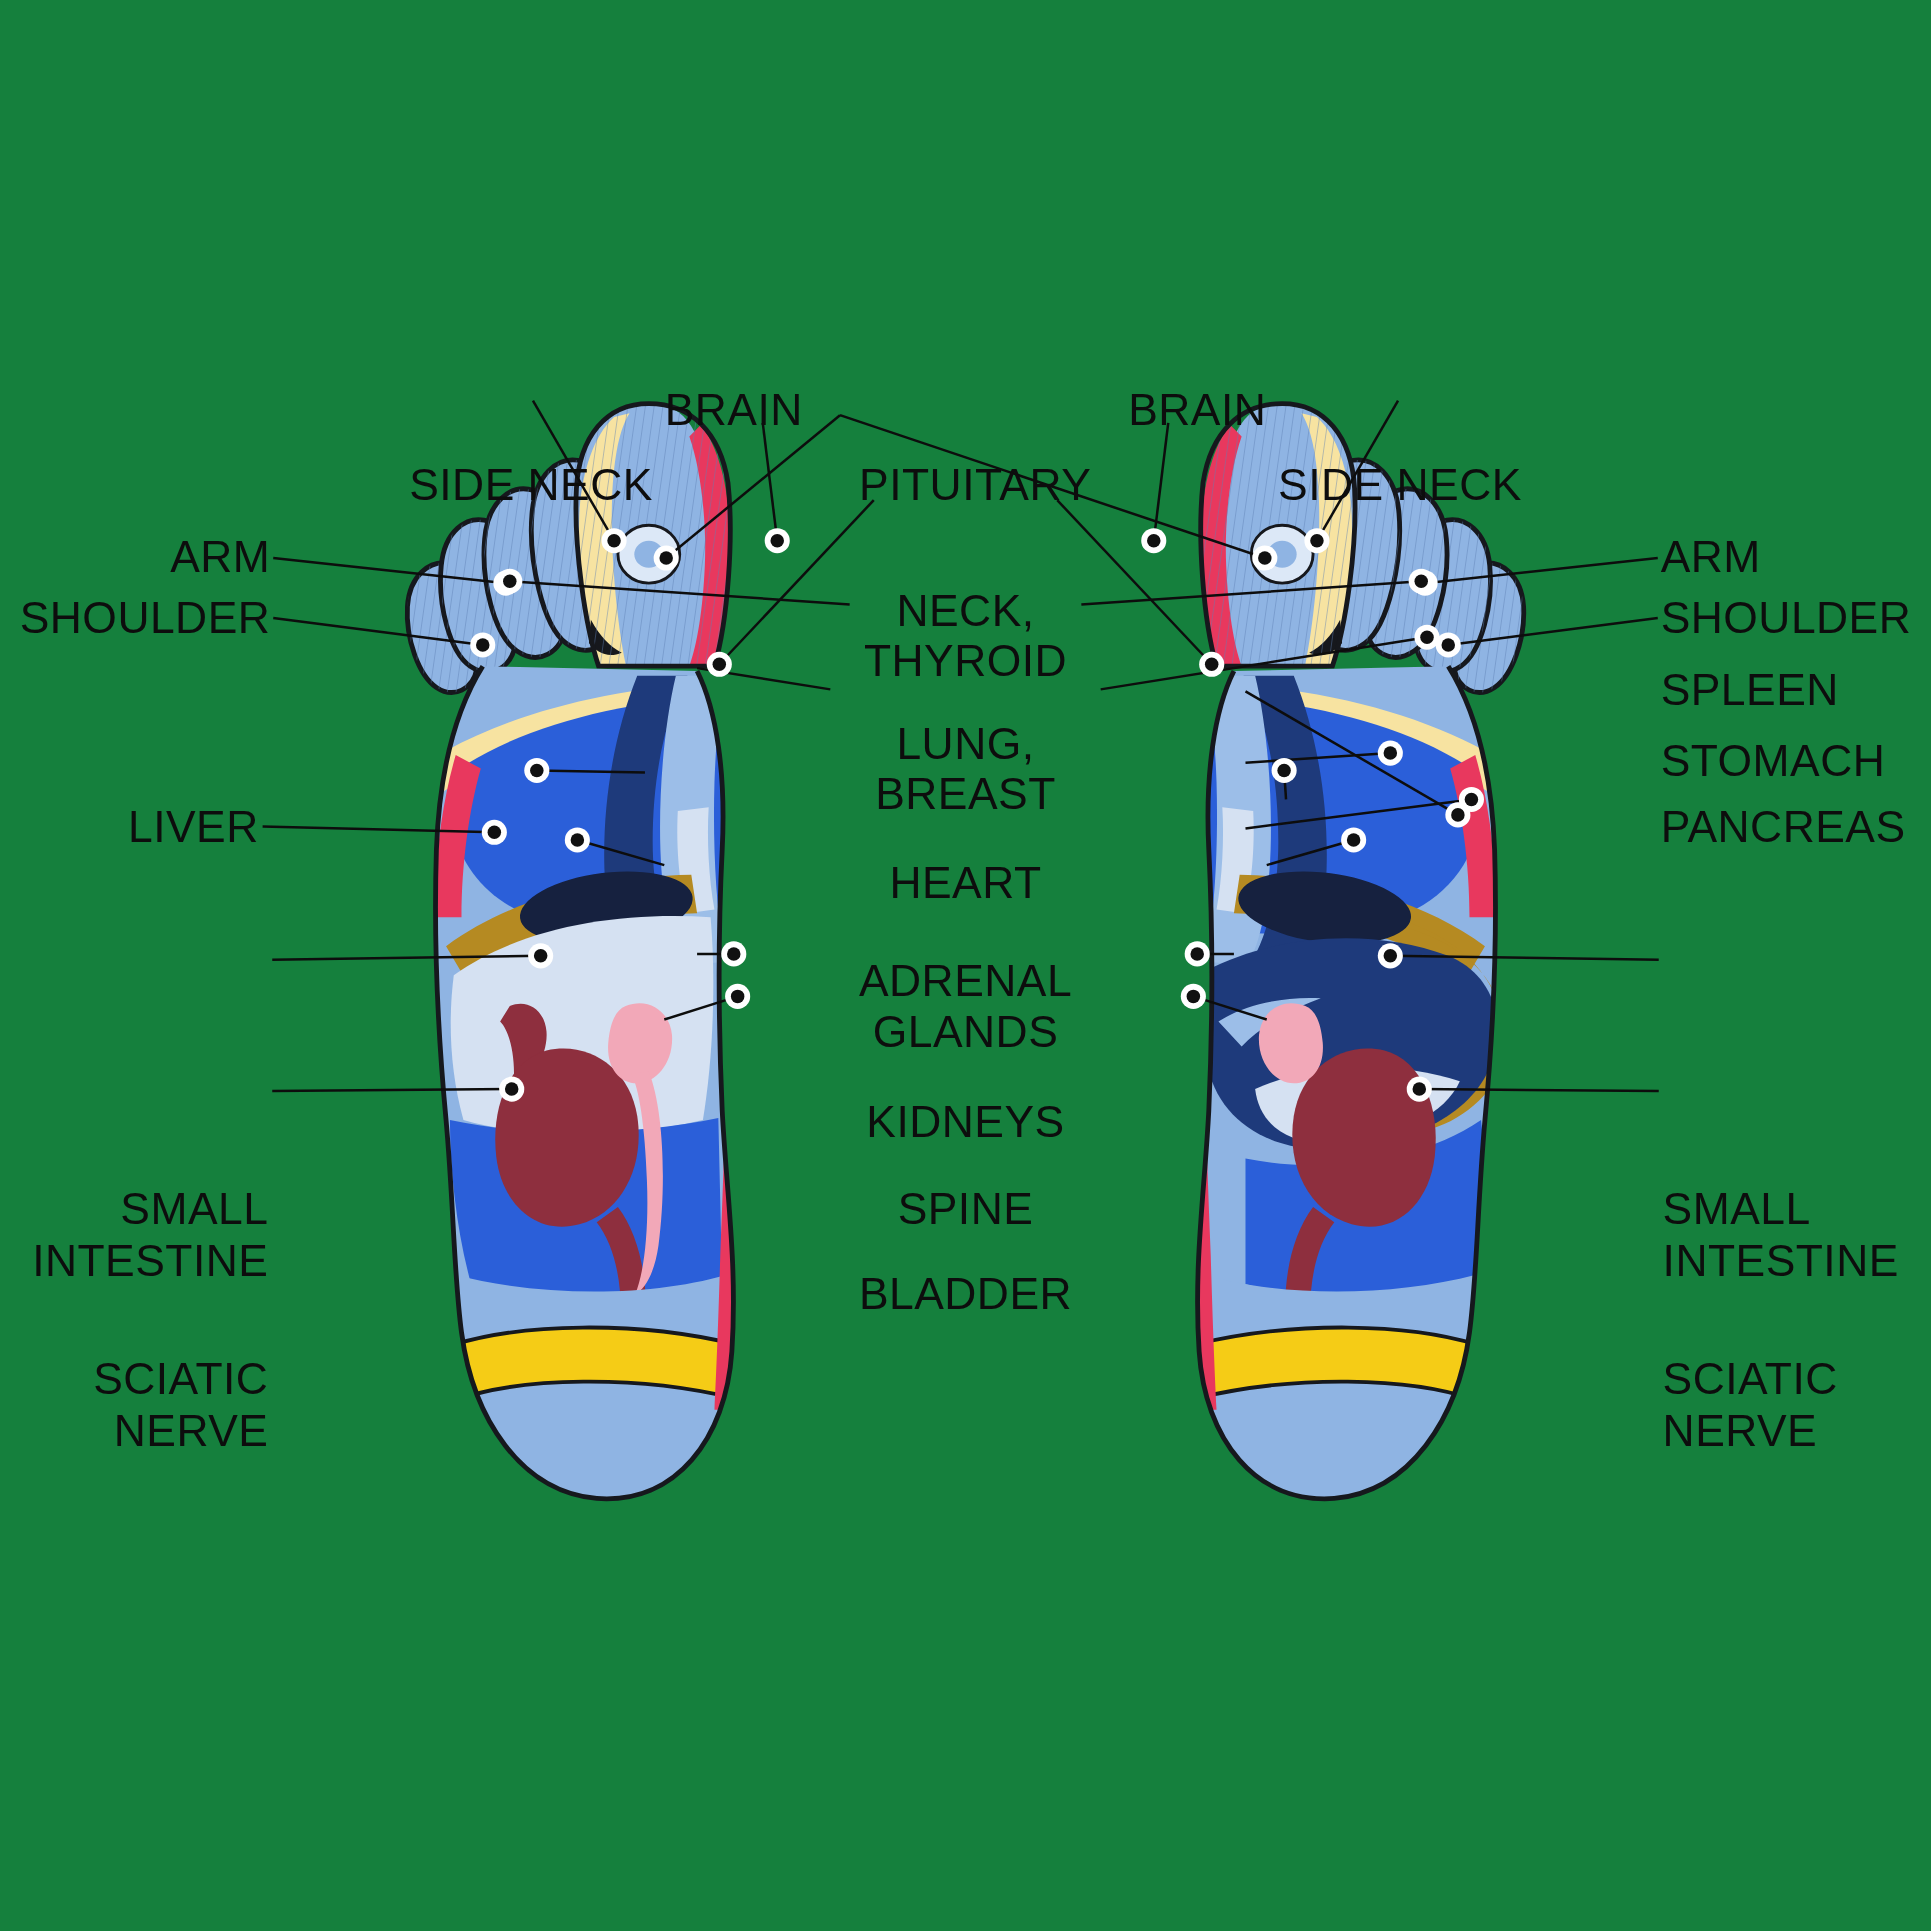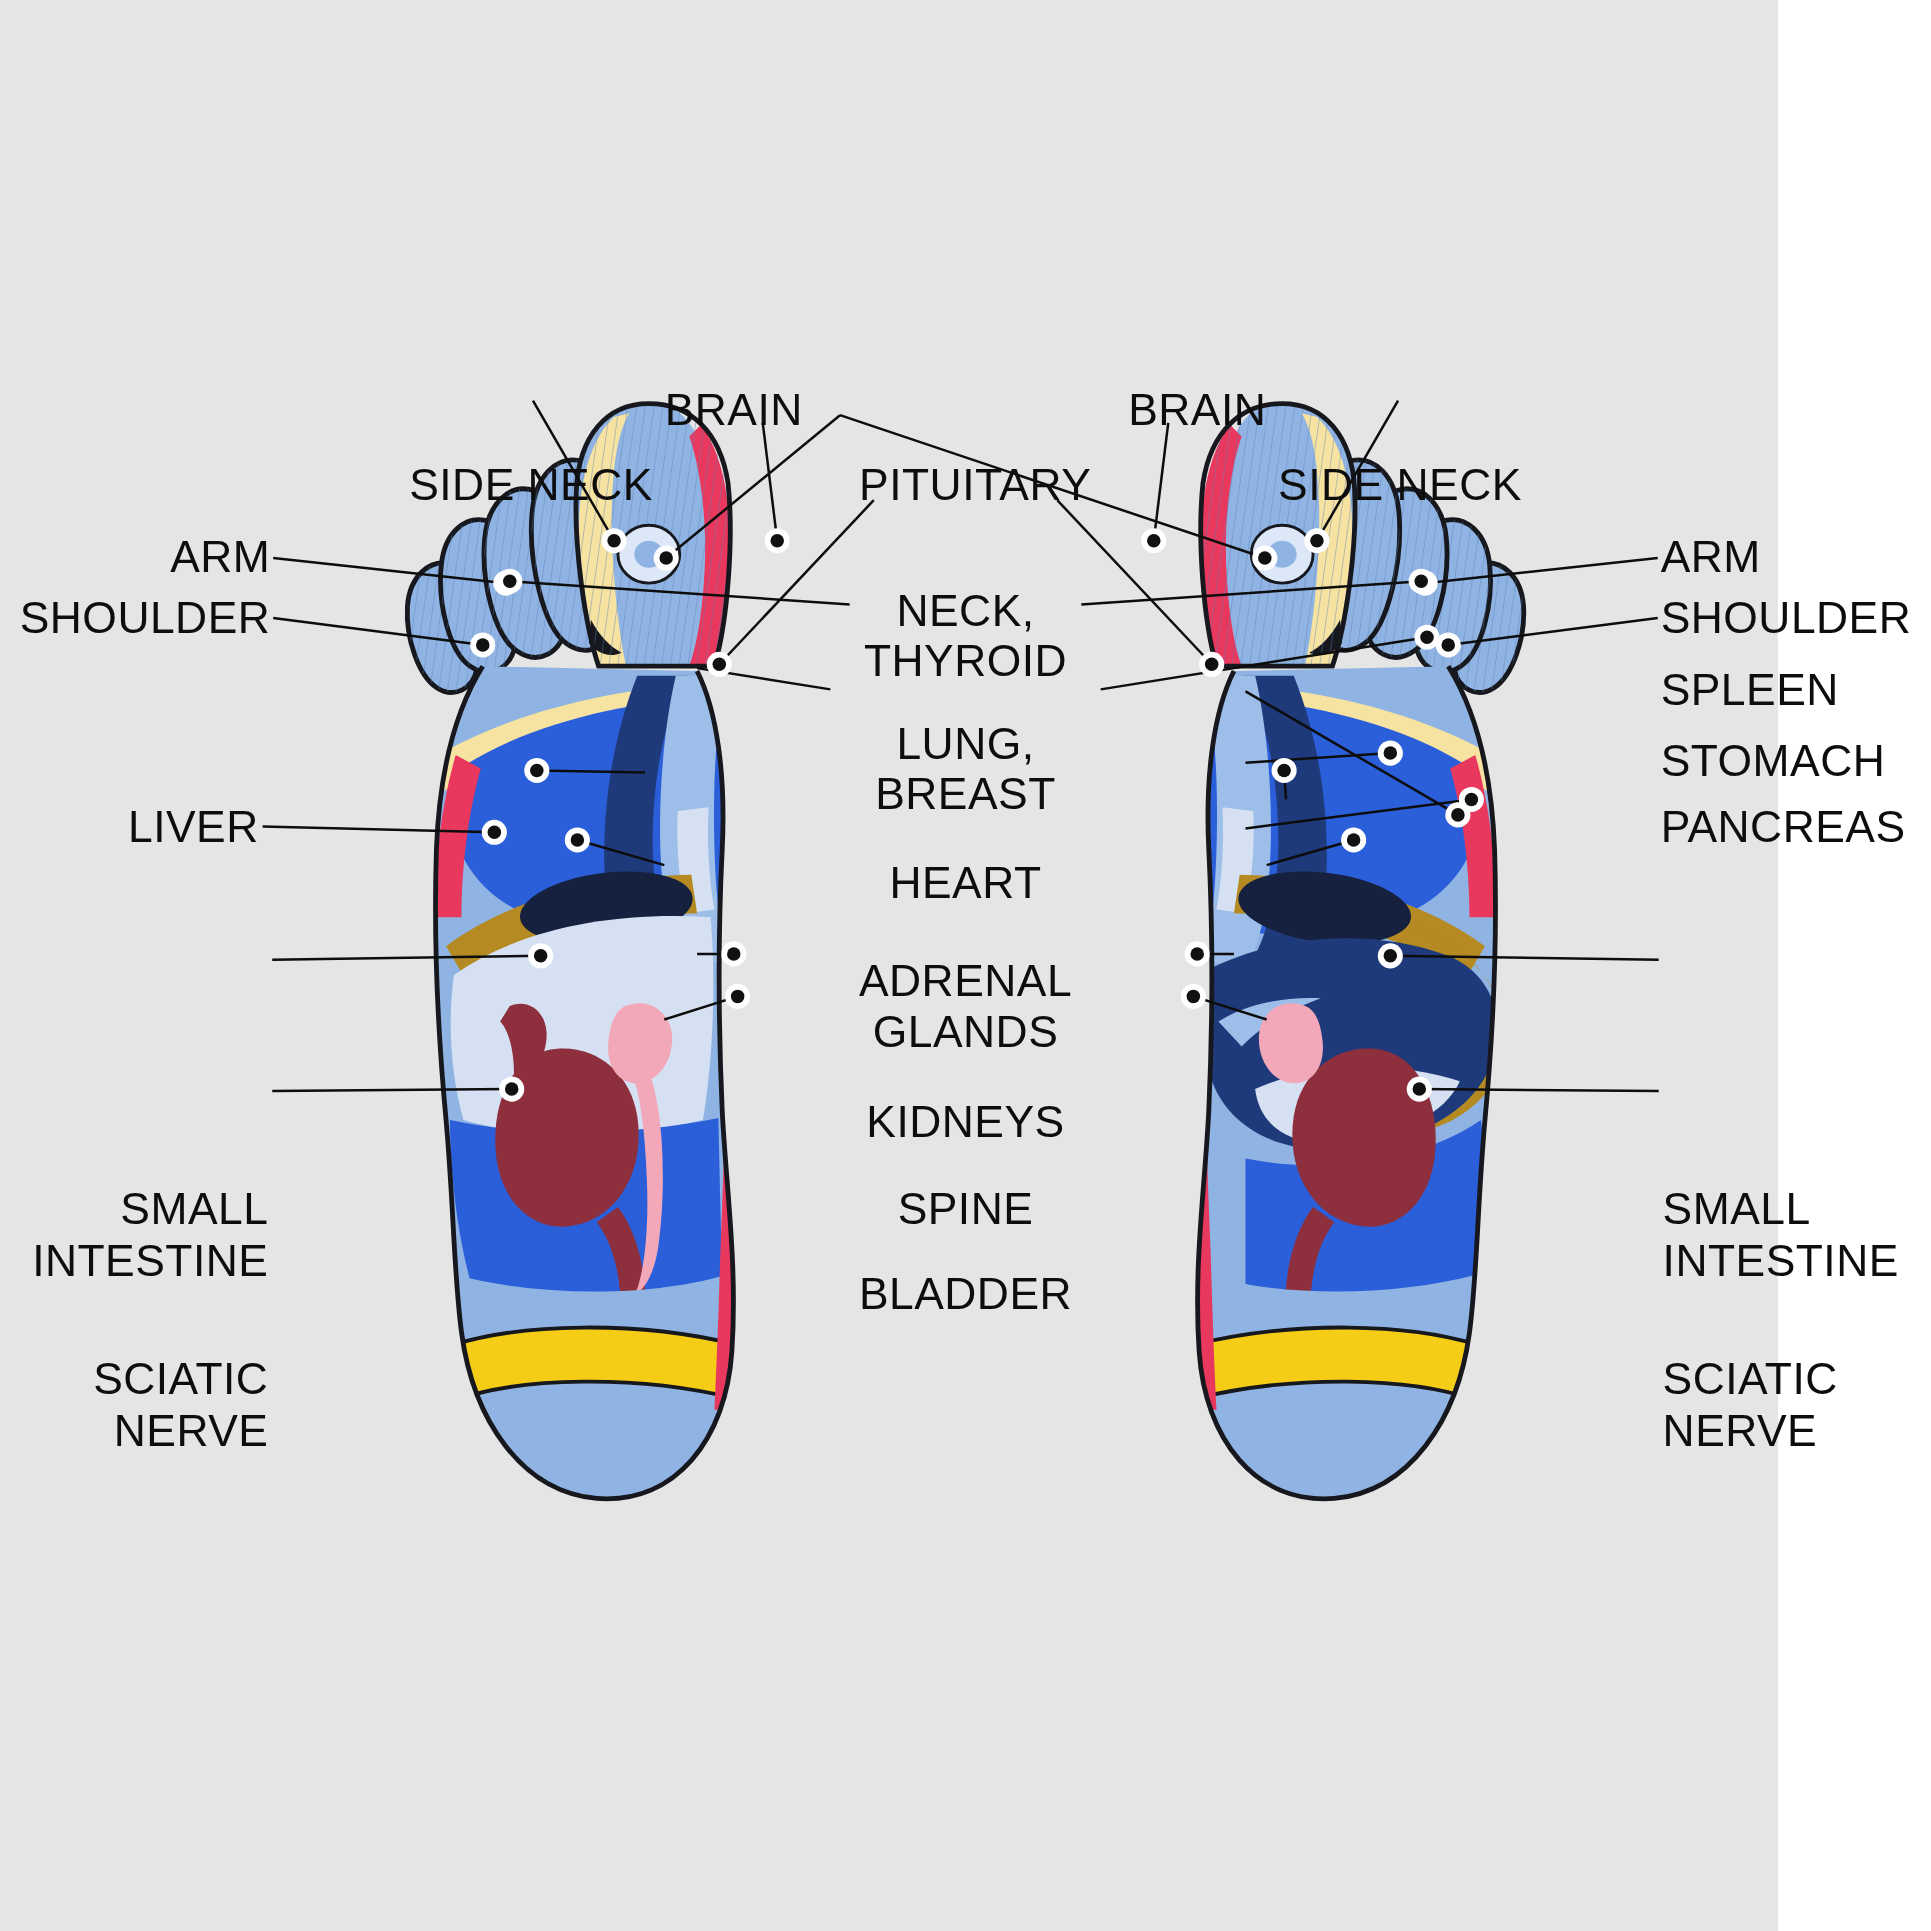--- a/index.html
+++ b/index.html
@@ -2,21 +2,21 @@
 <html><head>
 <meta charset="utf-8">
 <title>Reflexology Foot Chart</title>
 <style>
   html,body{margin:0;padding:0;background:#ffffff;}
   body{
     width:1931px;height:1931px;
     font-family:"Liberation Sans", sans-serif;
     overflow:hidden;
   }
-  #stage{position:relative;width:1778px;height:1931px;background:#e5e5e5;}
+  #stage{position:relative;width:1931px;height:1931px;background:#15803d;}
   svg#chart{position:absolute;left:0;top:0;width:1931px;height:1931px;display:block;}
   .lbl{
     font-family:"Liberation Sans", sans-serif;
     font-size:46px;
     fill:#0d0d0d;
     letter-spacing:0.5px;
   }
   .lbl.mid{text-anchor:middle;}
   .lbl.end{text-anchor:end;}
   .lbl.start{text-anchor:start;}

